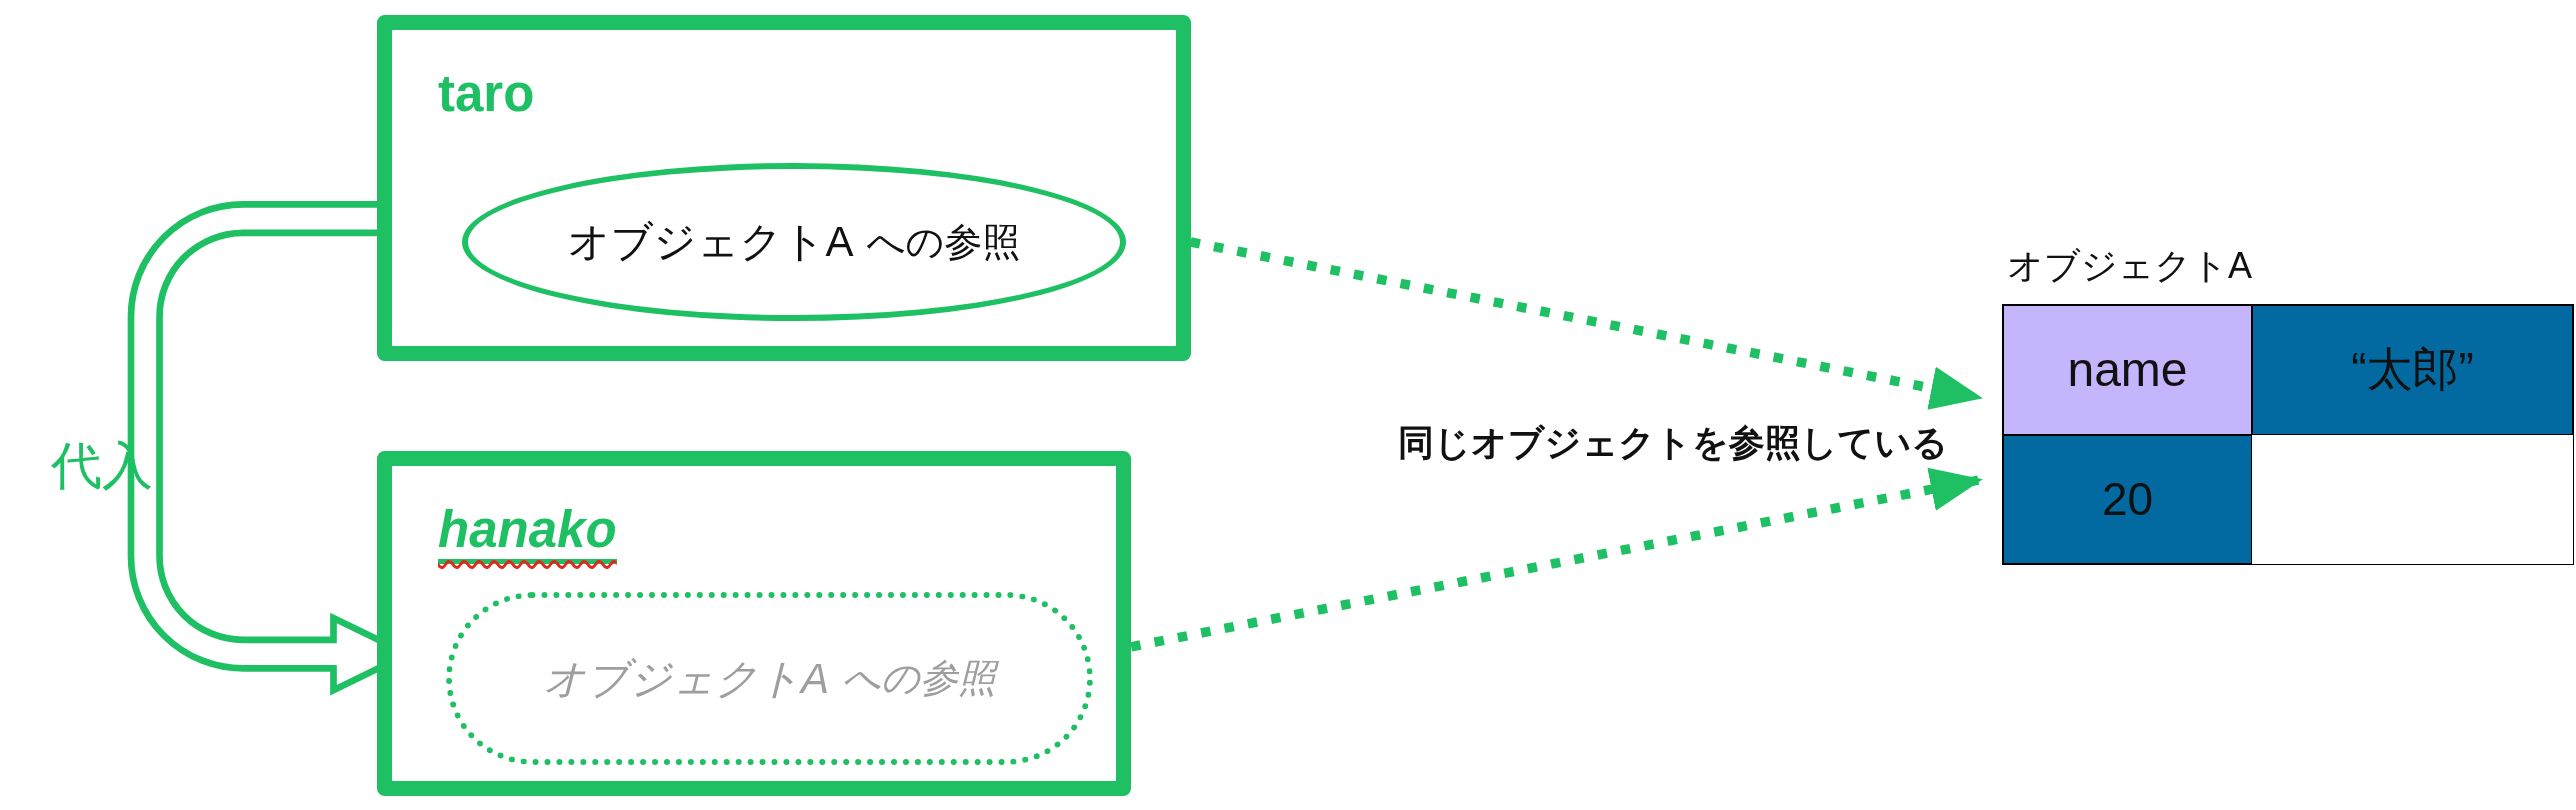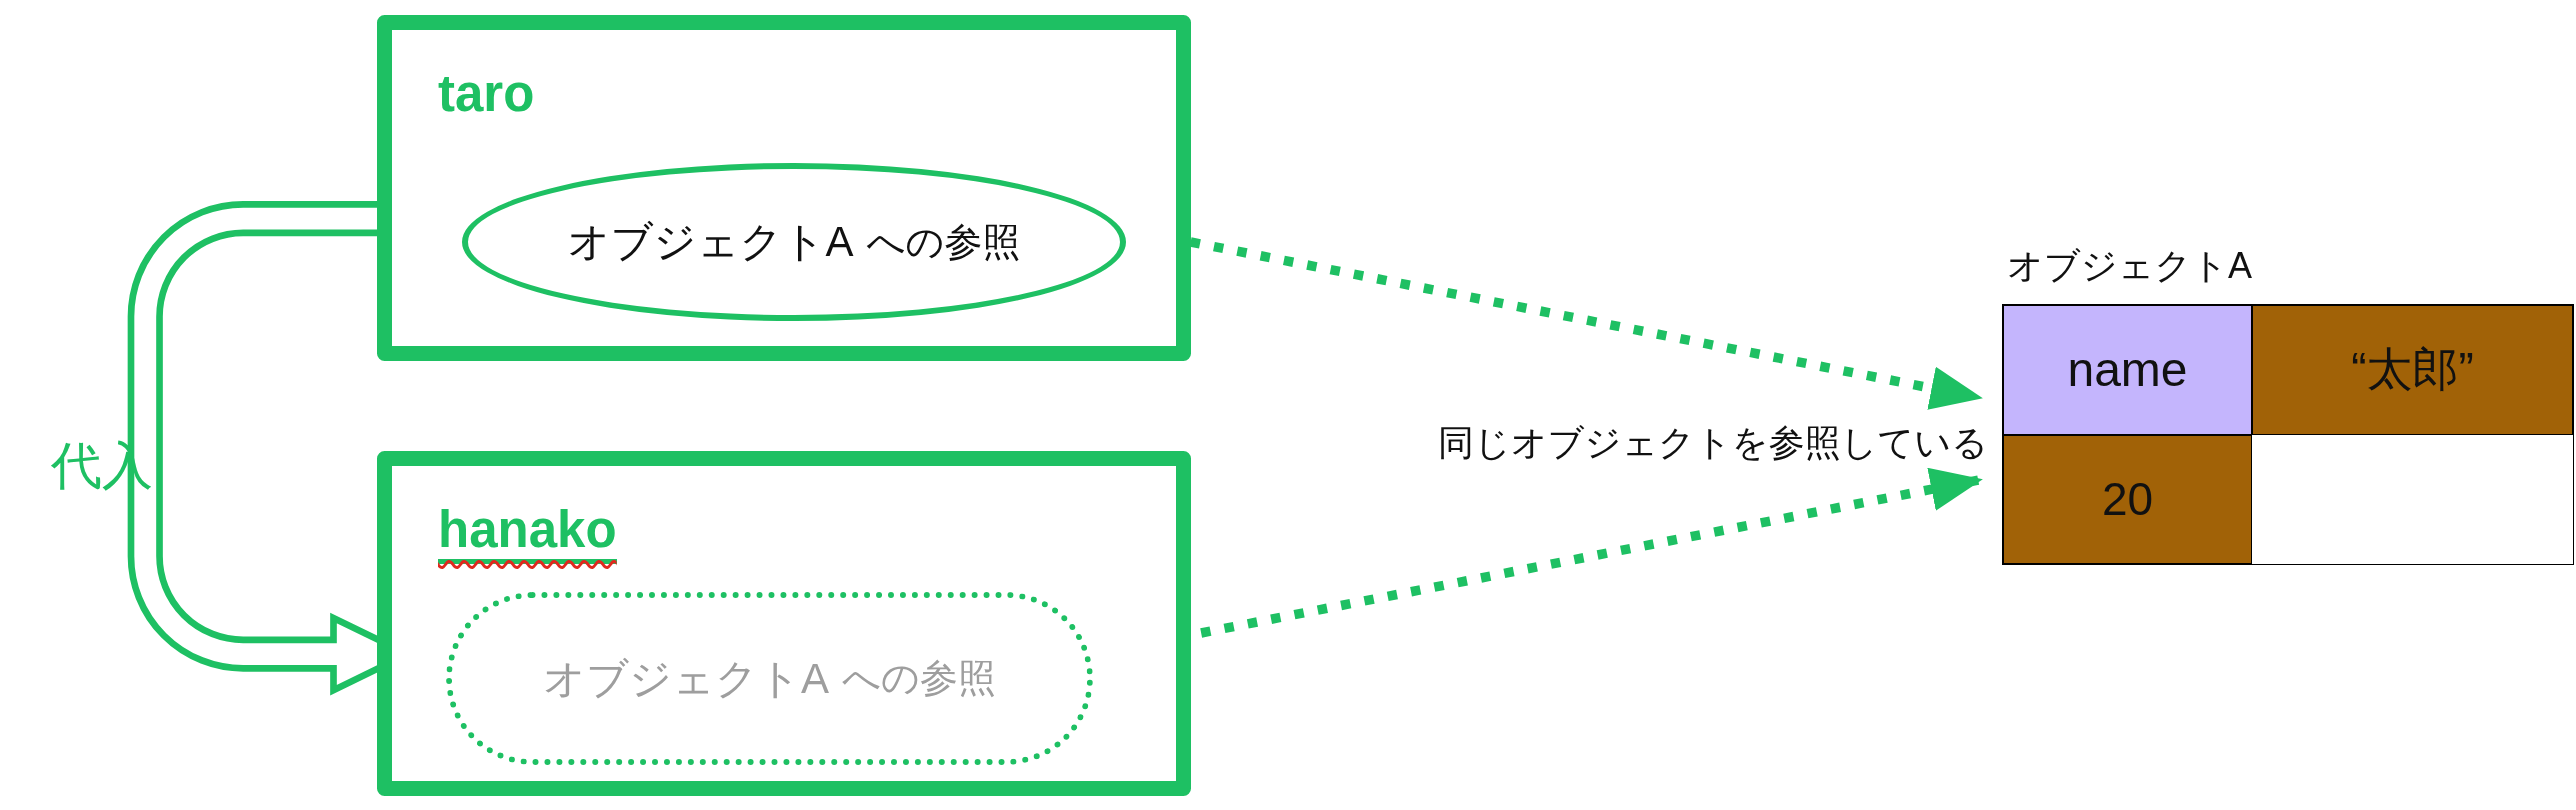--- a/index.html
+++ b/index.html
@@ -25,21 +25,21 @@
   
   .var-box {
     position: absolute;
     box-sizing: border-box;
     border: 15px solid #1ec063;
     border-radius: 7.6px;
     background: #ffffff;
     padding-left: 24px;
   }
   .box-taro   { left: 377px; top: 15px;  width: 814px; height: 346px; }
-  .box-hanako { left: 377px; top: 451px; width: 814px; height: 345px; }
+  .box-hanako { left: 377px; top: 451px; width: 754px; height: 345px; font-style: italic; }
   .box-label {
     position: absolute;
     left: 46px; top: 36px;
     font-size: 51px;
     font-weight: bold;
     color: #1ec063;
     line-height: 1.1;
   }
   .hanako-wavy {
     text-decoration: underline wavy #e0281e;
@@ -81,23 +81,23 @@
     left: 51px; top: 432px;
     font-size: 51px;
     color: #1ec063;
     white-space: nowrap;
   }
   
   .note-text {
     position: absolute;
     left: 1398px; top: 419px;
     width: 590px;
-    text-align: right;
+    text-align: left;
     font-size: 36px;
-    font-weight: normal;
+    font-weight: bold;
     color: #111111;
     white-space: nowrap;
   }
   
   .table-title {
     position: absolute;
     left: 2007px; top: 242px;
     font-size: 36px;
     color: #111111;
     white-space: nowrap;
@@ -119,21 +119,21 @@
     align-items: center;
     justify-content: center;
     border: 1px solid #000000;
   }
   .cell-key {
     background: #c4b5fd;
     font-size: 48px;
     color: #111111;
   }
   .cell-value {
-    background: #a16207;
+    background: #0369a1;
     font-size: 46px;
     color: #111111;
   }
 </style>
 </head>
 <body>
 
 <div class="canvas">
 
   <svg class="arrows-svg" viewBox="0 0 2708 852" xmlns="http://www.w3.org/2000/svg">

